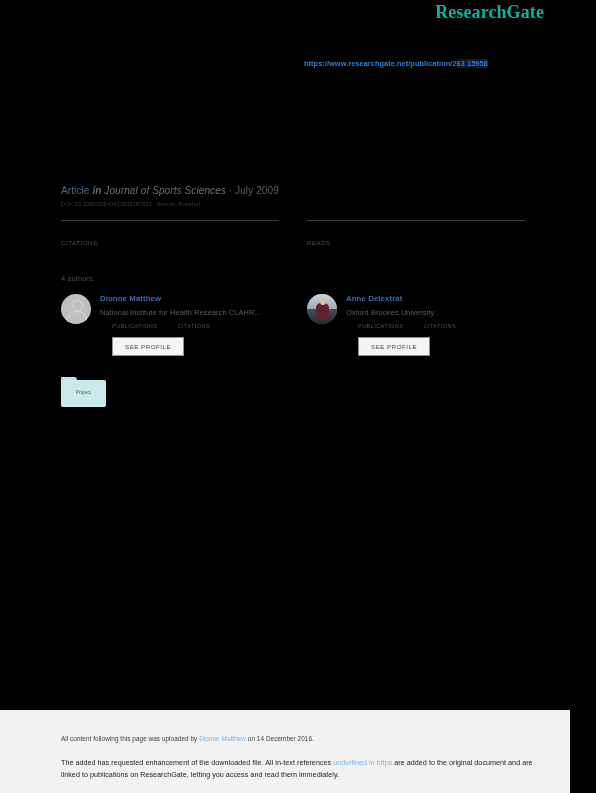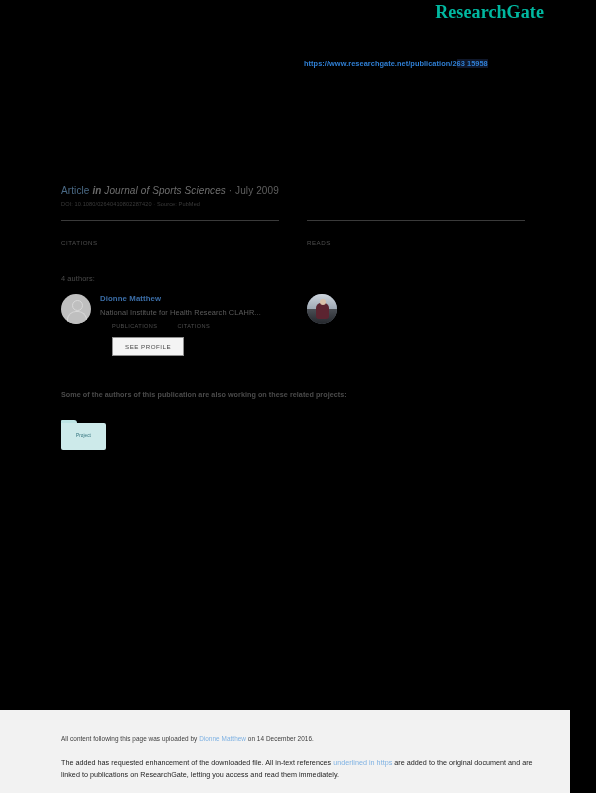--- a/index.html
+++ b/index.html
@@ -383,25 +383,39 @@
         </div>
       </div>
 
       <div class="author">
         <div class="avatar photo">
           <div class="ph-sky"></div>
           <div class="ph-ground"></div>
           <div class="ph-body"></div>
           <div class="ph-head"></div>
         </div>
+        <div class="author-info">
+          <div class="author-name">Anne Delextrat</div>
+          <div class="author-affil">Oxford Brookes University</div>
+          <div class="author-stats">
+            <div class="astat">
+              <div class="astat-num"></div>
+              <div class="astat-label">PUBLICATIONS</div>
+            </div>
+            <div class="astat">
+              <div class="astat-num"></div>
+              <div class="astat-label">CITATIONS</div>
+            </div>
+          </div>
+          <div class="see-profile">SEE PROFILE</div>
+        </div>
       </div>
 
     </div>
 
-    <div class="projects-heading">Some of the authors of this publication are also working on these related projects:</div>
 
     <div class="project-row">
       <div class="folder-icon">
         <div class="tab"></div>
         <div class="body"></div>
         <div class="flabel">Project</div>
       </div>
     </div>
 
   </div>

